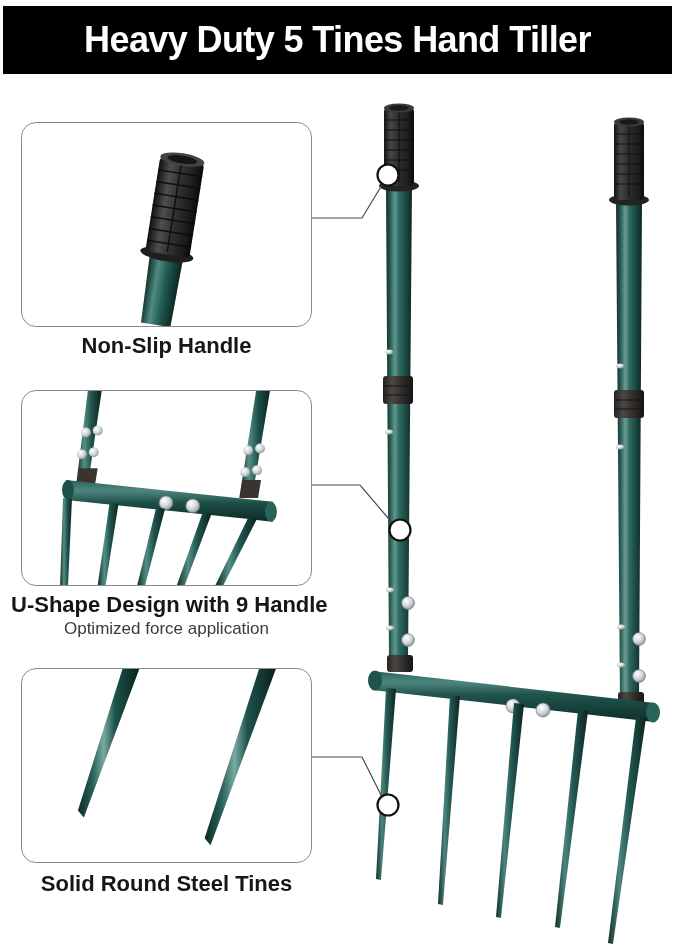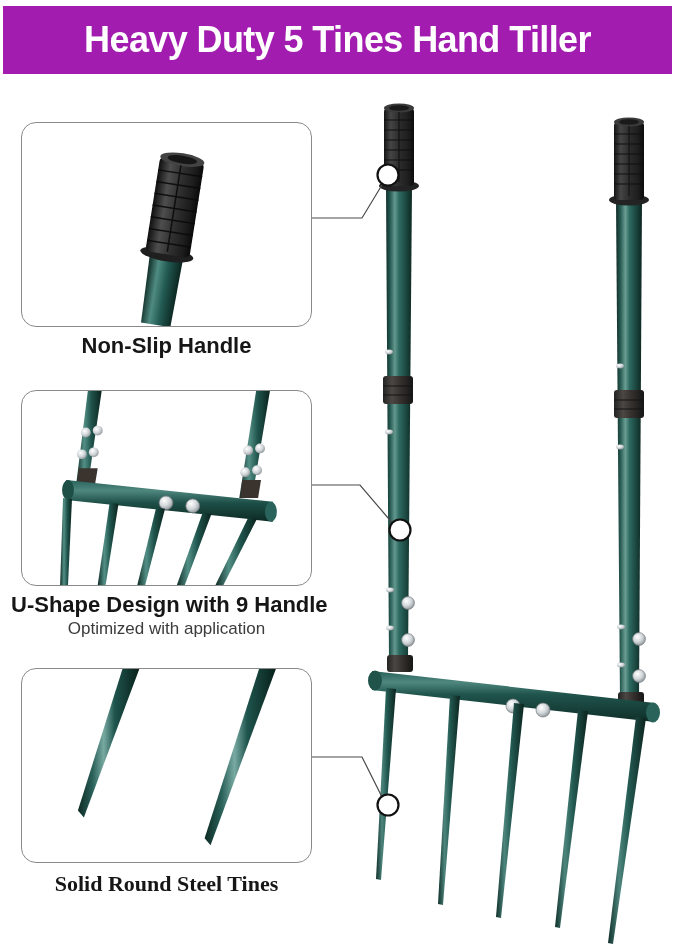--- a/index.html
+++ b/index.html
@@ -6,21 +6,21 @@
   body{
     width:679px;height:950px;background:#ffffff;
     font-family:"Liberation Sans", sans-serif;
     overflow:hidden;position:relative;
   }
   #stage{position:absolute;left:0;top:0;width:679px;height:950px;}
 
   
   .banner{
     position:absolute;left:3px;top:6px;width:669px;height:68px;
-    background:#a21caf;box-sizing:border-box;
+    background:#000000;box-sizing:border-box;
     display:flex;align-items:center;justify-content:center;
   }
   .banner-title{
     color:#ffffff;font-size:36px;font-weight:bold;letter-spacing:-0.6px;
     white-space:nowrap;line-height:1;
   }
 
   
   .card{
     position:absolute;background:#ffffff;border:1px solid #8a8a8a;
@@ -267,39 +267,39 @@
 
       <polygon points="41,108 50,109 46,196 38,196" fill="url(#cs2)"></polygon>
       <polygon points="88,113 97,114 84,196 76,196" fill="url(#cs2)"></polygon>
       <polygon points="135,118 144,119 124,196 116,196" fill="url(#cs2)"></polygon>
       <polygon points="182,123 191,124 164,196 156,196" fill="url(#cs2)"></polygon>
       <polygon points="228,128 237,129 203,196 195,196" fill="url(#cs2)"></polygon>
     </svg>
   </div>
   <div class="caption" style="left:11px;top:593px;width:311px;">
     <div class="caption-title">U-Shape Design with 9 Handle</div>
-    <div class="caption-sub">Optimized with application</div>
+    <div class="caption-sub">Optimized force application</div>
   </div>
 
   <div class="card" style="left:21px;top:668px;width:291px;height:195px;">
     <svg class="card-media" viewBox="0 0 291 195">
       <defs>
         <linearGradient id="cs3" x1="0" y1="0" x2="1" y2="0">
           <stop offset="0%" stop-color="#0d2a24"></stop>
           <stop offset="24%" stop-color="#2a6159"></stop>
           <stop offset="42%" stop-color="#79aaa2"></stop>
           <stop offset="60%" stop-color="#1e544c"></stop>
           <stop offset="100%" stop-color="#09201b"></stop>
         </linearGradient>
       </defs>
       <polygon points="101,0 118,0 62,150 56,143" fill="url(#cs3)"></polygon>
       <polygon points="239,0 256,0 190,178 184,171" fill="url(#cs3)"></polygon>
     </svg>
   </div>
-  <div class="caption" style="left:21px;top:872px;width:291px;font-family:Liberation Serif, serif;">
+  <div class="caption" style="left:21px;top:872px;width:291px;">
     <div class="caption-title">Solid Round Steel Tines</div>
   </div>
 
   <svg class="leader" viewBox="0 0 679 950">
     <g stroke="#4a4a4a" stroke-width="1.2" fill="none">
       <path d="M312,218 L362,218 L385,180"></path>
       <path d="M312,485 L360,485 L394,525"></path>
       <path d="M312,757 L362,757 L383,799"></path>
     </g>
     <g fill="#ffffff" stroke="#111111" stroke-width="2.2">

